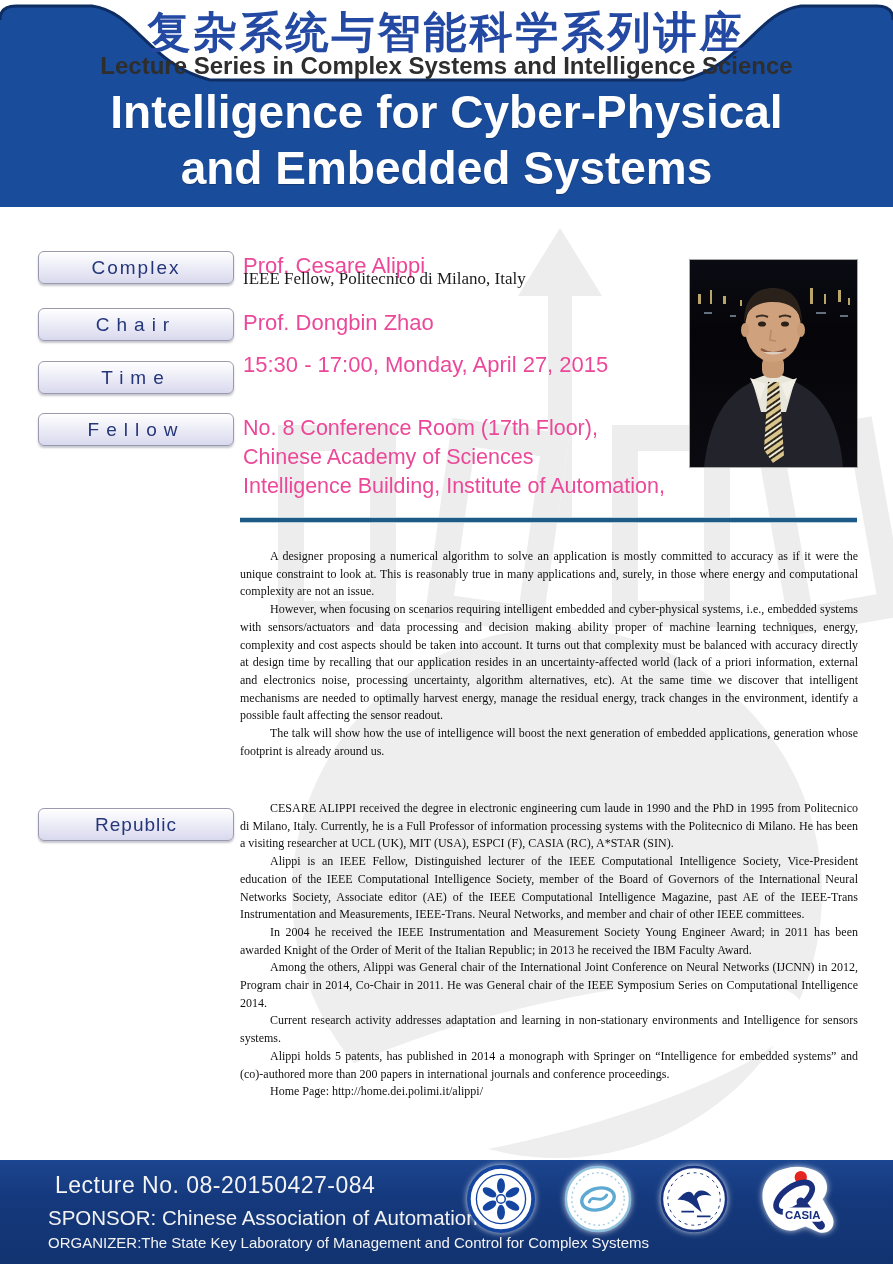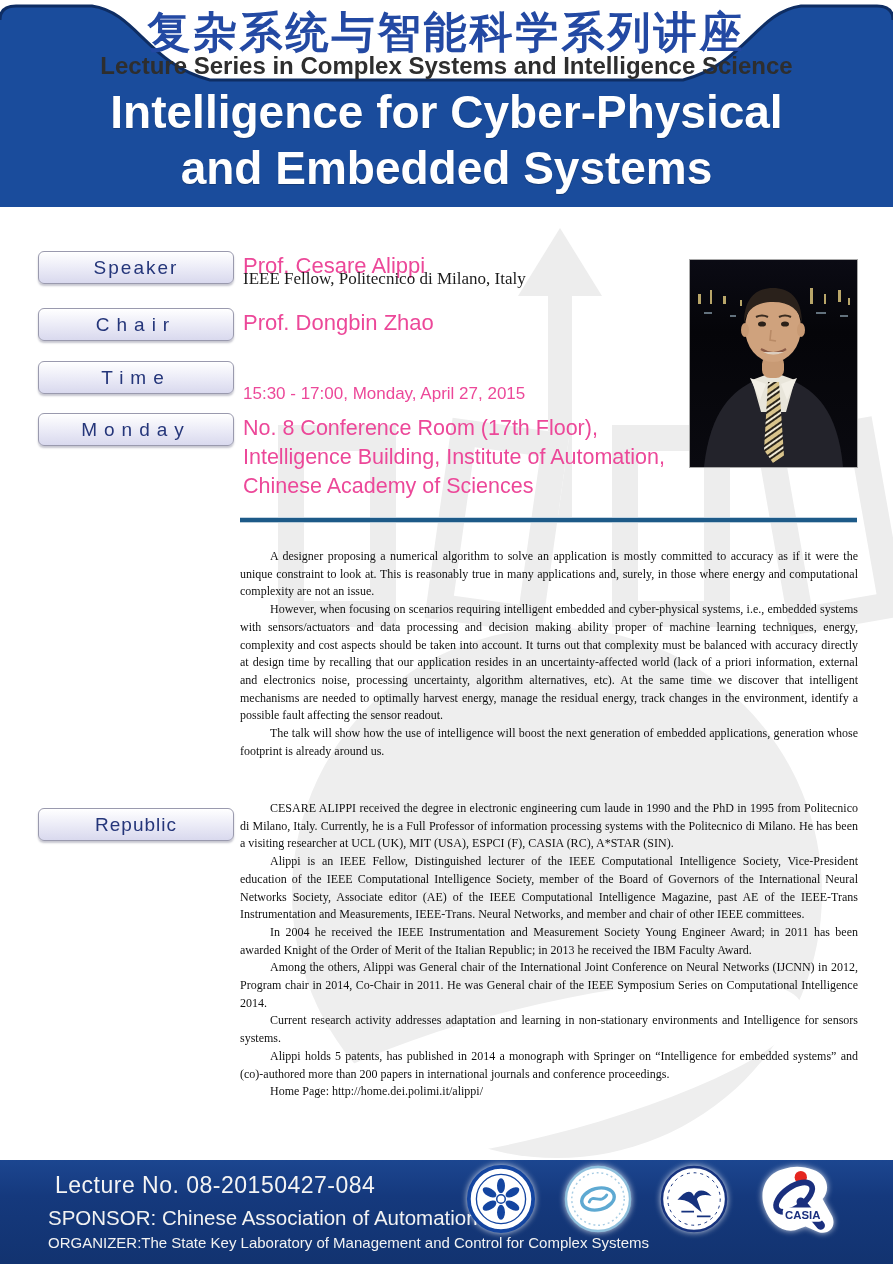--- a/index.html
+++ b/index.html
@@ -87,35 +87,35 @@
     <path d="M 0,20 C 0,11 5,6 16,6 L 92,6 C 136,12 148,64 210,80 L 683,80
              C 745,64 757,12 801,6 L 877,6 C 888,6 893,11 893,20" fill="none" stroke="#0e2d63" stroke-width="3"></path>
   </svg>
   <div class="series-cn">复杂系统与智能科学系列讲座</div>
   <div class="series-en">Lecture Series in Complex Systems and Intelligence Science</div>
   <div class="talk-title">
     <div>Intelligence for Cyber-Physical</div>
     <div>and Embedded Systems</div>
   </div>
 
-  <div class="label-btn" style="top:251px;">Speaker</div>
+  <div class="label-btn" style="top:251px;">Complex</div>
   <div class="val" style="top:253px;">Prof. Cesare Alippi</div>
   <div class="affil" style="top:269px;">IEEE Fellow, Politecnico di Milano, Italy</div>
 
   <div class="label-btn ls-wide" style="top:308px;">Chair</div>
   <div class="val" style="top:310px;">Prof. Dongbin Zhao</div>
 
   <div class="label-btn ls-wide" style="top:361px;">Time</div>
-  <div class="val" style="top:384px;font-size:17px;">15:30 - 17:00, Monday, April 27, 2015</div>
-
-  <div class="label-btn ls-wide" style="top:413px;">Monday</div>
+  <div class="val" style="top:352px;font-size:22px;">15:30 - 17:00, Monday, April 27, 2015</div>
+
+  <div class="label-btn ls-wide" style="top:413px;">Fellow</div>
   <div class="val venue-lines" style="top:414px;">
     <div>No. 8 Conference Room (17th Floor),</div>
+    <div>Chinese Academy of Sciences</div>
     <div>Intelligence Building, Institute of Automation,</div>
-    <div>Chinese Academy of Sciences</div>
   </div>
 
   <div class="photo">
     <svg width="167" height="207" viewBox="0 0 167 207">
       <defs>
         <linearGradient id="night" x1="0" y1="0" x2="0" y2="1">
           <stop offset="0" stop-color="#0b0b14"></stop>
             <stop offset="0.35" stop-color="#050509"></stop>
           <stop offset="1" stop-color="#0a0a10"></stop>
         </linearGradient>

